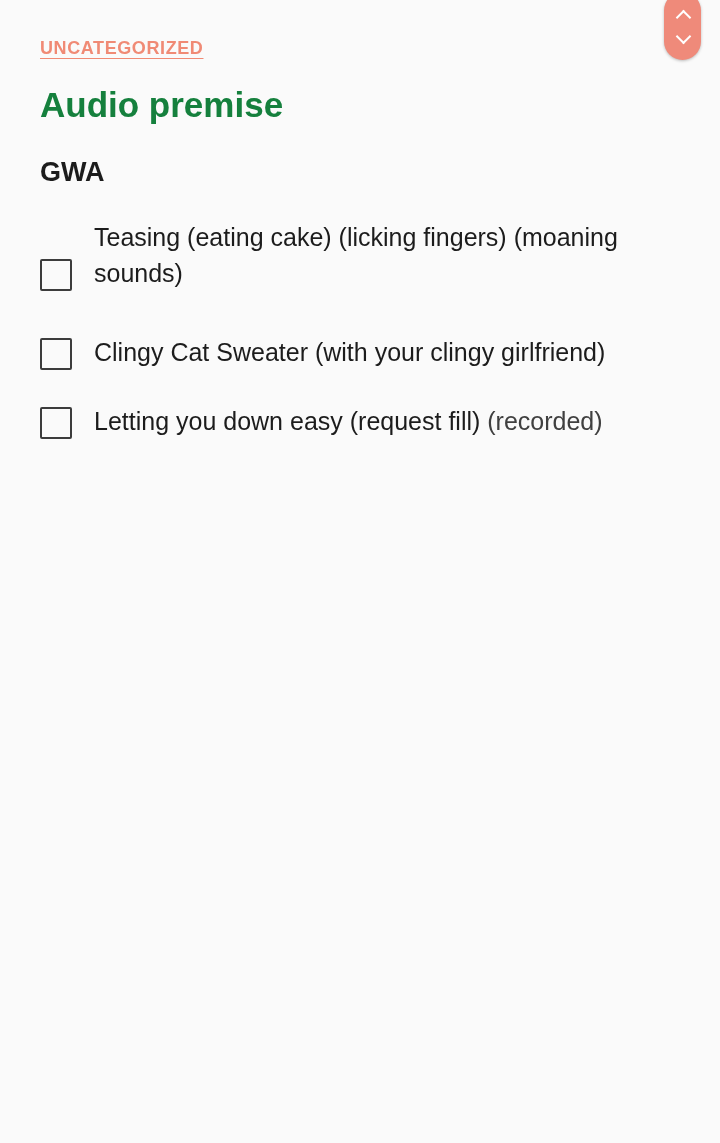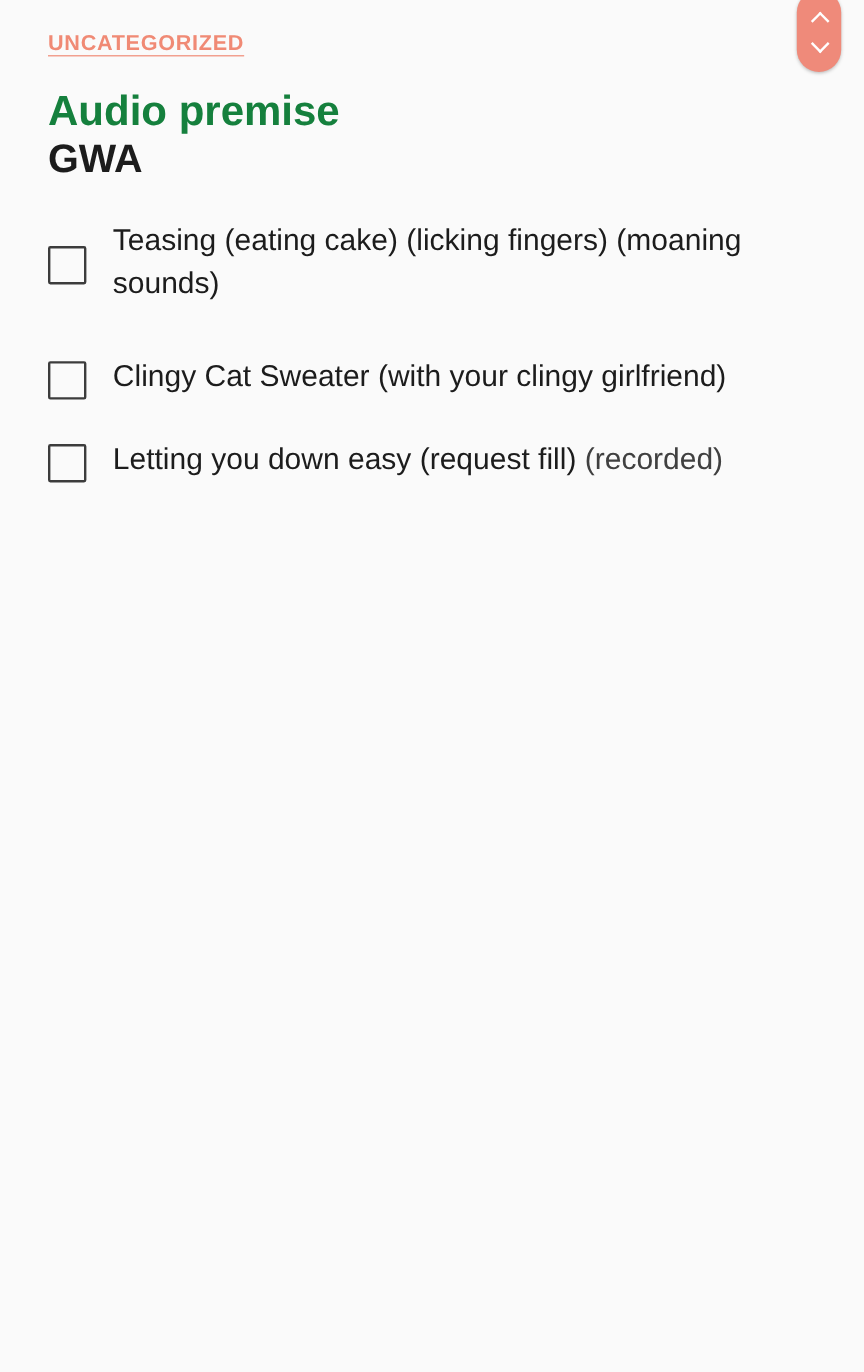--- a/index.html
+++ b/index.html
@@ -67,46 +67,48 @@
   
   .category {
     padding-top: 26px;
     font-size: 18px;
     font-weight: bold;
     letter-spacing: 0.6px;
     color: #f08a75;
     text-decoration: underline;
     text-underline-offset: 4px;
     display: inline-block;
+    margin-top: 12px;
   }
 
   
   .doc-title {
     margin-top: 26px;
     font-size: 35px;
     font-weight: bold;
     color: #15803d;
     line-height: 1.15;
   }
 
   
   .section-heading {
+    margin-top: 32px;
     margin-bottom: 10px;
-    font-size: 33px;
+    font-size: 27px;
     font-weight: bold;
     color: #1c1c1c;
   }
   .section + .section {
     margin-top: 42px;
   }
 
   
   .check-item {
     display: flex;
-    align-items: center;
+    align-items: flex-end;
     margin-top: 32px;
   }
   .checkbox {
     flex: 0 0 auto;
     width: 32px;
     height: 32px;
     border: 2px solid #3c3c3c;
     border-radius: 2px;
     background: #fafafa;
     margin-top: 5px;

